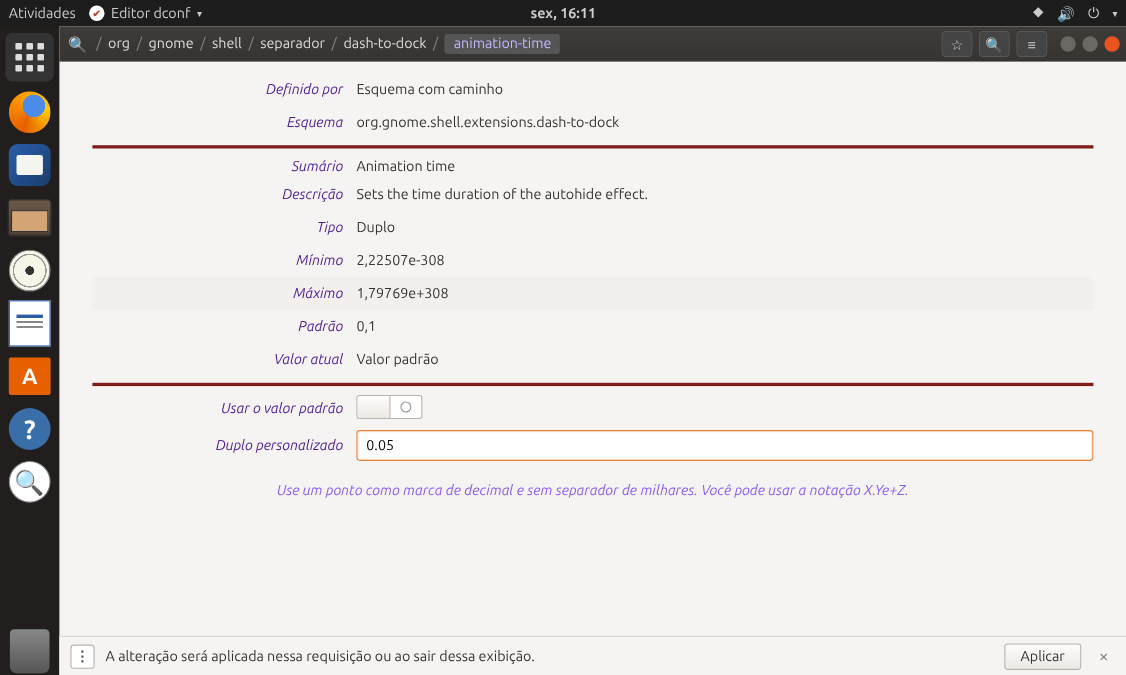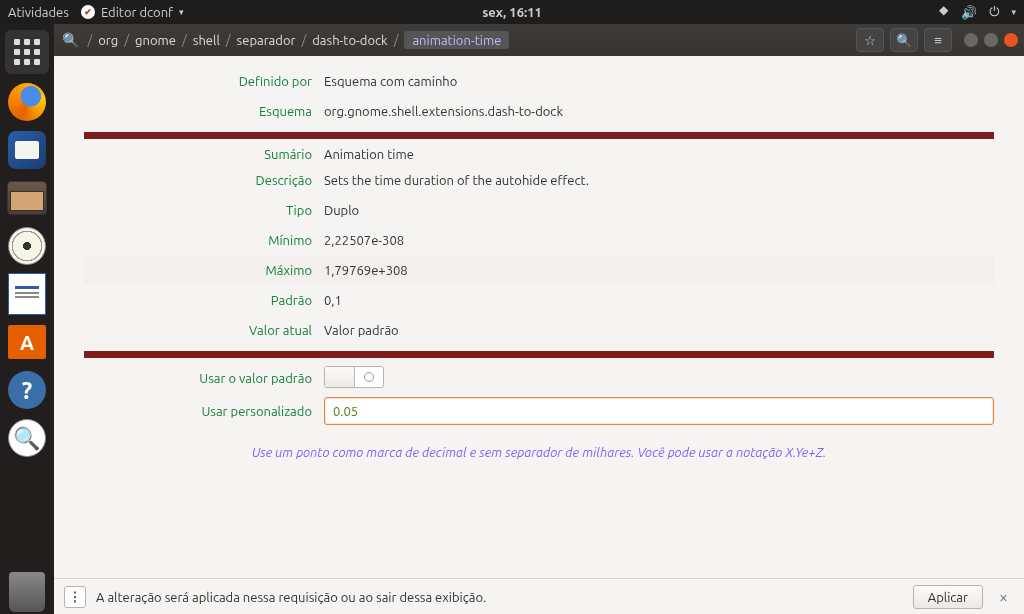--- a/index.html
+++ b/index.html
@@ -41,33 +41,33 @@
 .titlebar .crumbs .search-ic { color:#ccc; margin-right:2px; font-size:14px;}
 .titlebar .btn { width:28px; height:24px; background:#444; border:1px solid #555; border-radius:4px; display:flex; align-items:center; justify-content:center; color:#ccc; font-size:13px; }
 .titlebar .winbtns { display:flex; gap:6px; margin-left:6px; }
 .titlebar .winbtns span { width:14px; height:14px; border-radius:50%; display:inline-block; }
 .wmin{background:#6b6763;} .wmax{background:#6b6763;} .wclose{background:#e95420;}
 
 
 .content { flex:1; overflow:auto; padding:10px 30px 0 30px; }
 .row { display:flex; align-items:center; min-height:30px; padding:4px 0; }
 .row.hl { background:#f2efed; }
-.row .label { width:240px; text-align:right; padding-right:12px; color:#15803d; }
+.row .label { width:240px; text-align:right; padding-right:12px; color:#4c1d95;font-style:italic; }
 .row .value { flex:1; color:#333; }
-.row.sep-above { border-top:7px solid #7f1d1d; margin-top:6px; padding-top:8px; }
+.row.sep-above { border-top:3px solid #7f1d1d; margin-top:6px; padding-top:8px; }
 .hint { text-align:center; font-style:italic; color:#8b5cf6; margin:16px 0; }
 
 
 .switch { display:inline-flex; border:1px solid #b9b3ad; border-radius:3px; overflow:hidden; width:60px; height:22px; background:#fff; }
 .switch .half { flex:1; display:flex; align-items:center; justify-content:center; }
 .switch .knob { background:linear-gradient(#fdfcfb,#ece8e4); border-right:1px solid #b9b3ad; }
 .switch .dot { width:10px; height:10px; border:1px solid #999; border-radius:50%; }
 
 
-.text-input { width:100%; height:28px; padding:0 8px; border:1px solid #e7843c; border-radius:3px; background:#fff; color:#4d7c0f; font-size:13px; outline:none; box-shadow:0 0 0 1px rgba(231,132,60,.2) inset; }
+.text-input { width:100%; height:28px; padding:0 8px; border:1px solid #e7843c; border-radius:3px; background:#fff; color:#000000; font-size:13px; outline:none; box-shadow:0 0 0 1px rgba(231,132,60,.2) inset; }
 
 
 .statusbar { height:36px; border-top:1px solid #d8d3ce; background:#f6f4f2; display:flex; align-items:center; padding:0 10px; gap:10px; }
 .statusbar .info-btn { width:22px; height:22px; border:1px solid #b9b3ad; border-radius:3px; display:flex; align-items:center; justify-content:center; font-weight:bold; color:#555; background:#fff;}
 .statusbar .msg { flex:1; color:#333; }
 .statusbar .apply { padding:4px 14px; border:1px solid #b9b3ad; border-radius:3px; background:linear-gradient(#fdfcfb,#ece8e4); color:#333; }
 .statusbar .close { padding:0 6px; color:#777; font-size:16px; }
 </style>
 </head>
 <body>
@@ -209,21 +209,21 @@
       <div class="value">
         <div class="switch">
           <div class="half knob"></div>
           <div class="half">
               <span class="dot"></span>
             </div>
         </div>
       </div>
     </div>
     <div class="row">
-        <div class="label">Usar personalizado</div>
+        <div class="label">Duplo personalizado</div>
       <div class="value"><input class="text-input" type="text" value="0.05" style=""></div>
     </div>
     <div class="hint">Use um ponto como marca de decimal e sem separador de milhares. Você pode usar a notação X.Ye+Z.</div>
   </div>
 
   <div class="statusbar">
     <div class="info-btn">
         <span>⋮</span>
       </div>
     <div class="msg">A alteração será aplicada nessa requisição ou ao sair dessa exibição.</div>

